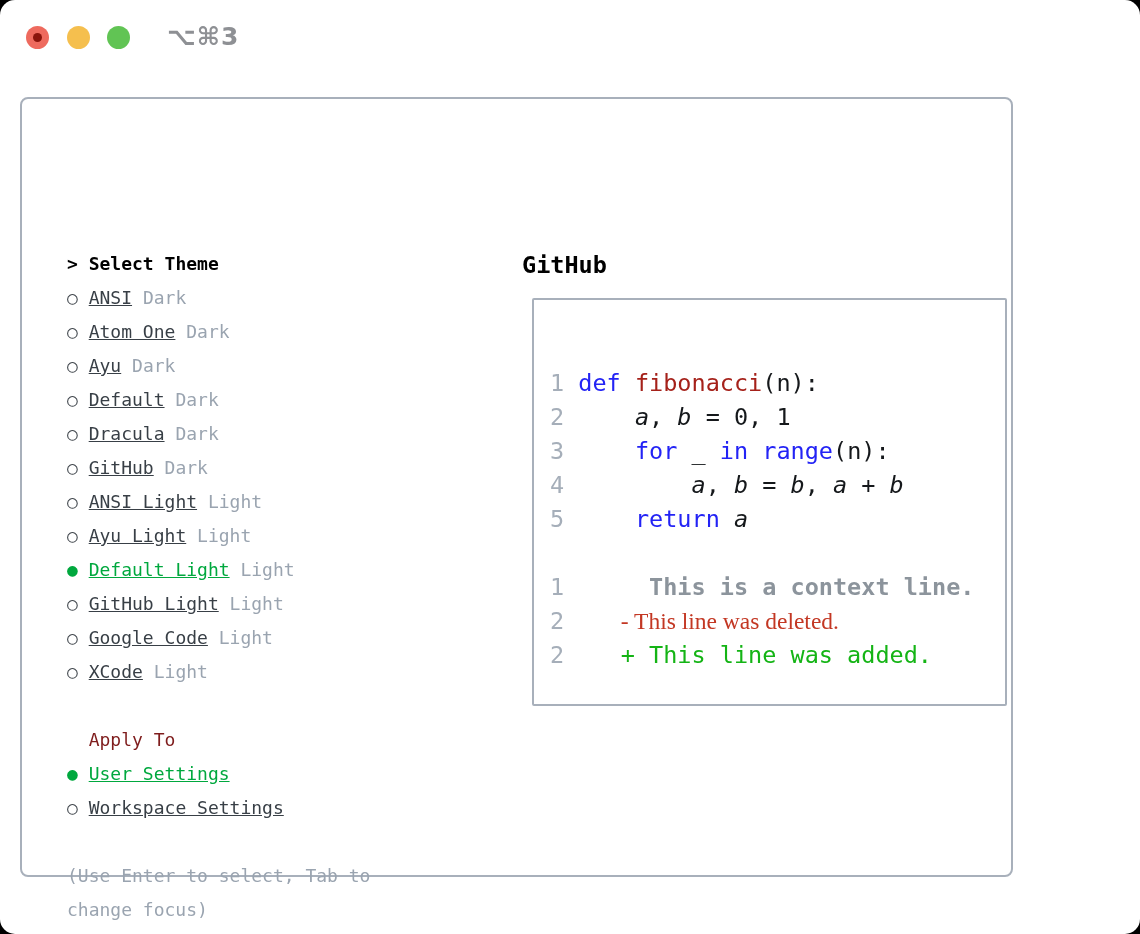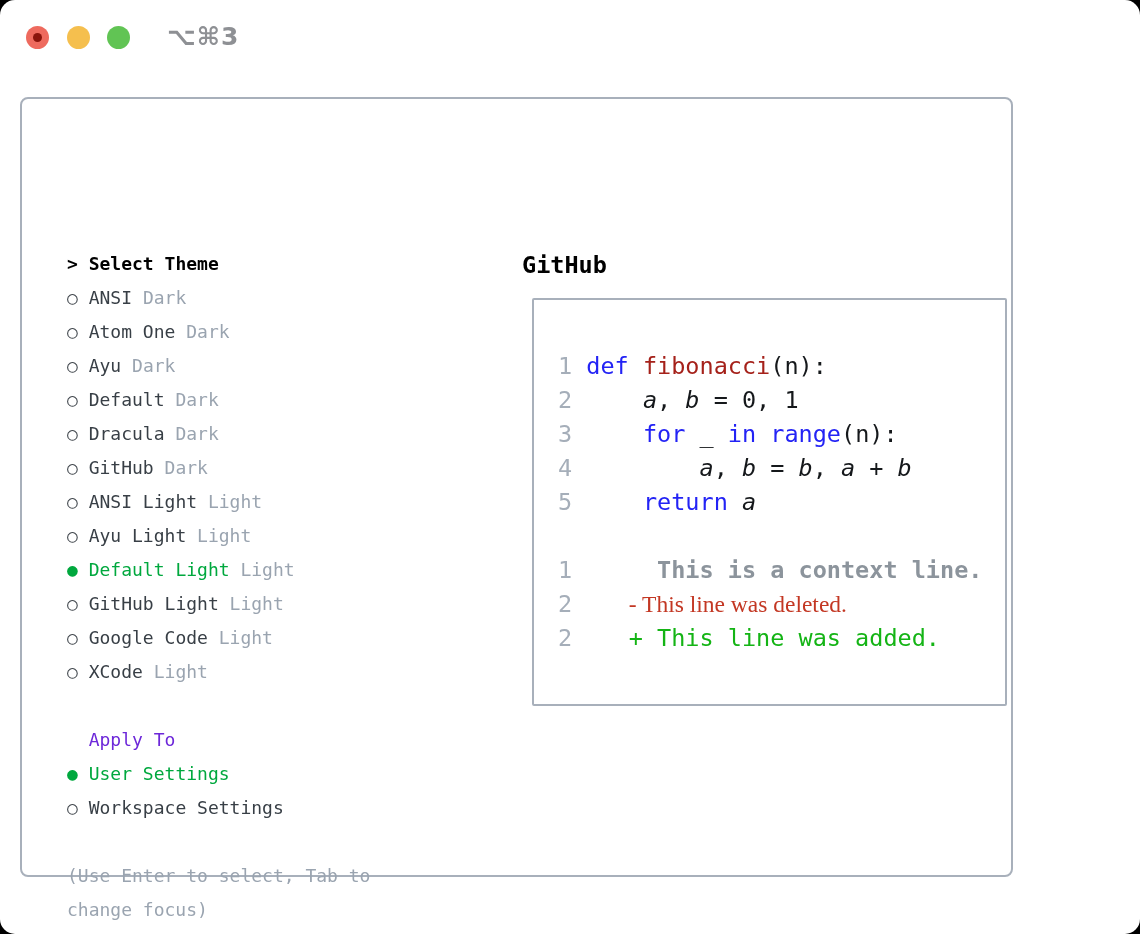--- a/index.html
+++ b/index.html
@@ -33,36 +33,36 @@
   }
   
   .left-col{
     position:absolute;left:38px;top:148px;
     font-size:18px;line-height:34px;white-space:pre;margin-left:7px;
   }
   .row{height:34px;}
   .cursor-glyph,.list-heading{font-weight:bold;color:var(--c-heading);}
   .bullet{color:#41474d;}
   .bullet.sel{color:var(--c-green);}
-  .tname{color:var(--c-text);}
+  .tname{color:var(--c-text);text-decoration:underline;}
   .tname.sel{color:var(--c-green);}
   .muted{color:var(--c-muted);}
-  .apply-heading{color:#6d28d9;}
+  .apply-heading{color:#7f1d1d;}
   
   .preview-heading{
     position:absolute;left:500px;top:149px;height:34px;line-height:34px;
     font-size:23.5px;font-weight:bold;color:var(--c-heading);
   }
   .preview-box{
     position:absolute;left:510px;top:199px;width:475px;height:408px;
     border:2px solid var(--c-border);border-radius:2px;box-sizing:border-box;
   }
   .preview-lines{
-    position:absolute;left:528px;top:250px;
-    font-size:23.5px;line-height:34px;white-space:pre;margin-left:8px;
+    position:absolute;left:528px;top:267px;
+    font-size:23.5px;line-height:34px;white-space:pre;
   }
   .seg-ln{color:var(--c-ln);}
   .seg-kw{color:var(--c-blue);}
   .seg-fn{color:var(--c-red);}
   .seg-plain{color:#15181b;}
   .seg-var{color:#15181b;font-style:italic;}
   .seg-ctx{color:var(--c-ctx);font-weight:bold;}
   .seg-del{color:var(--c-del);font-family:Liberation Serif, serif;}
   .seg-add{color:var(--c-add);}
 </style>

